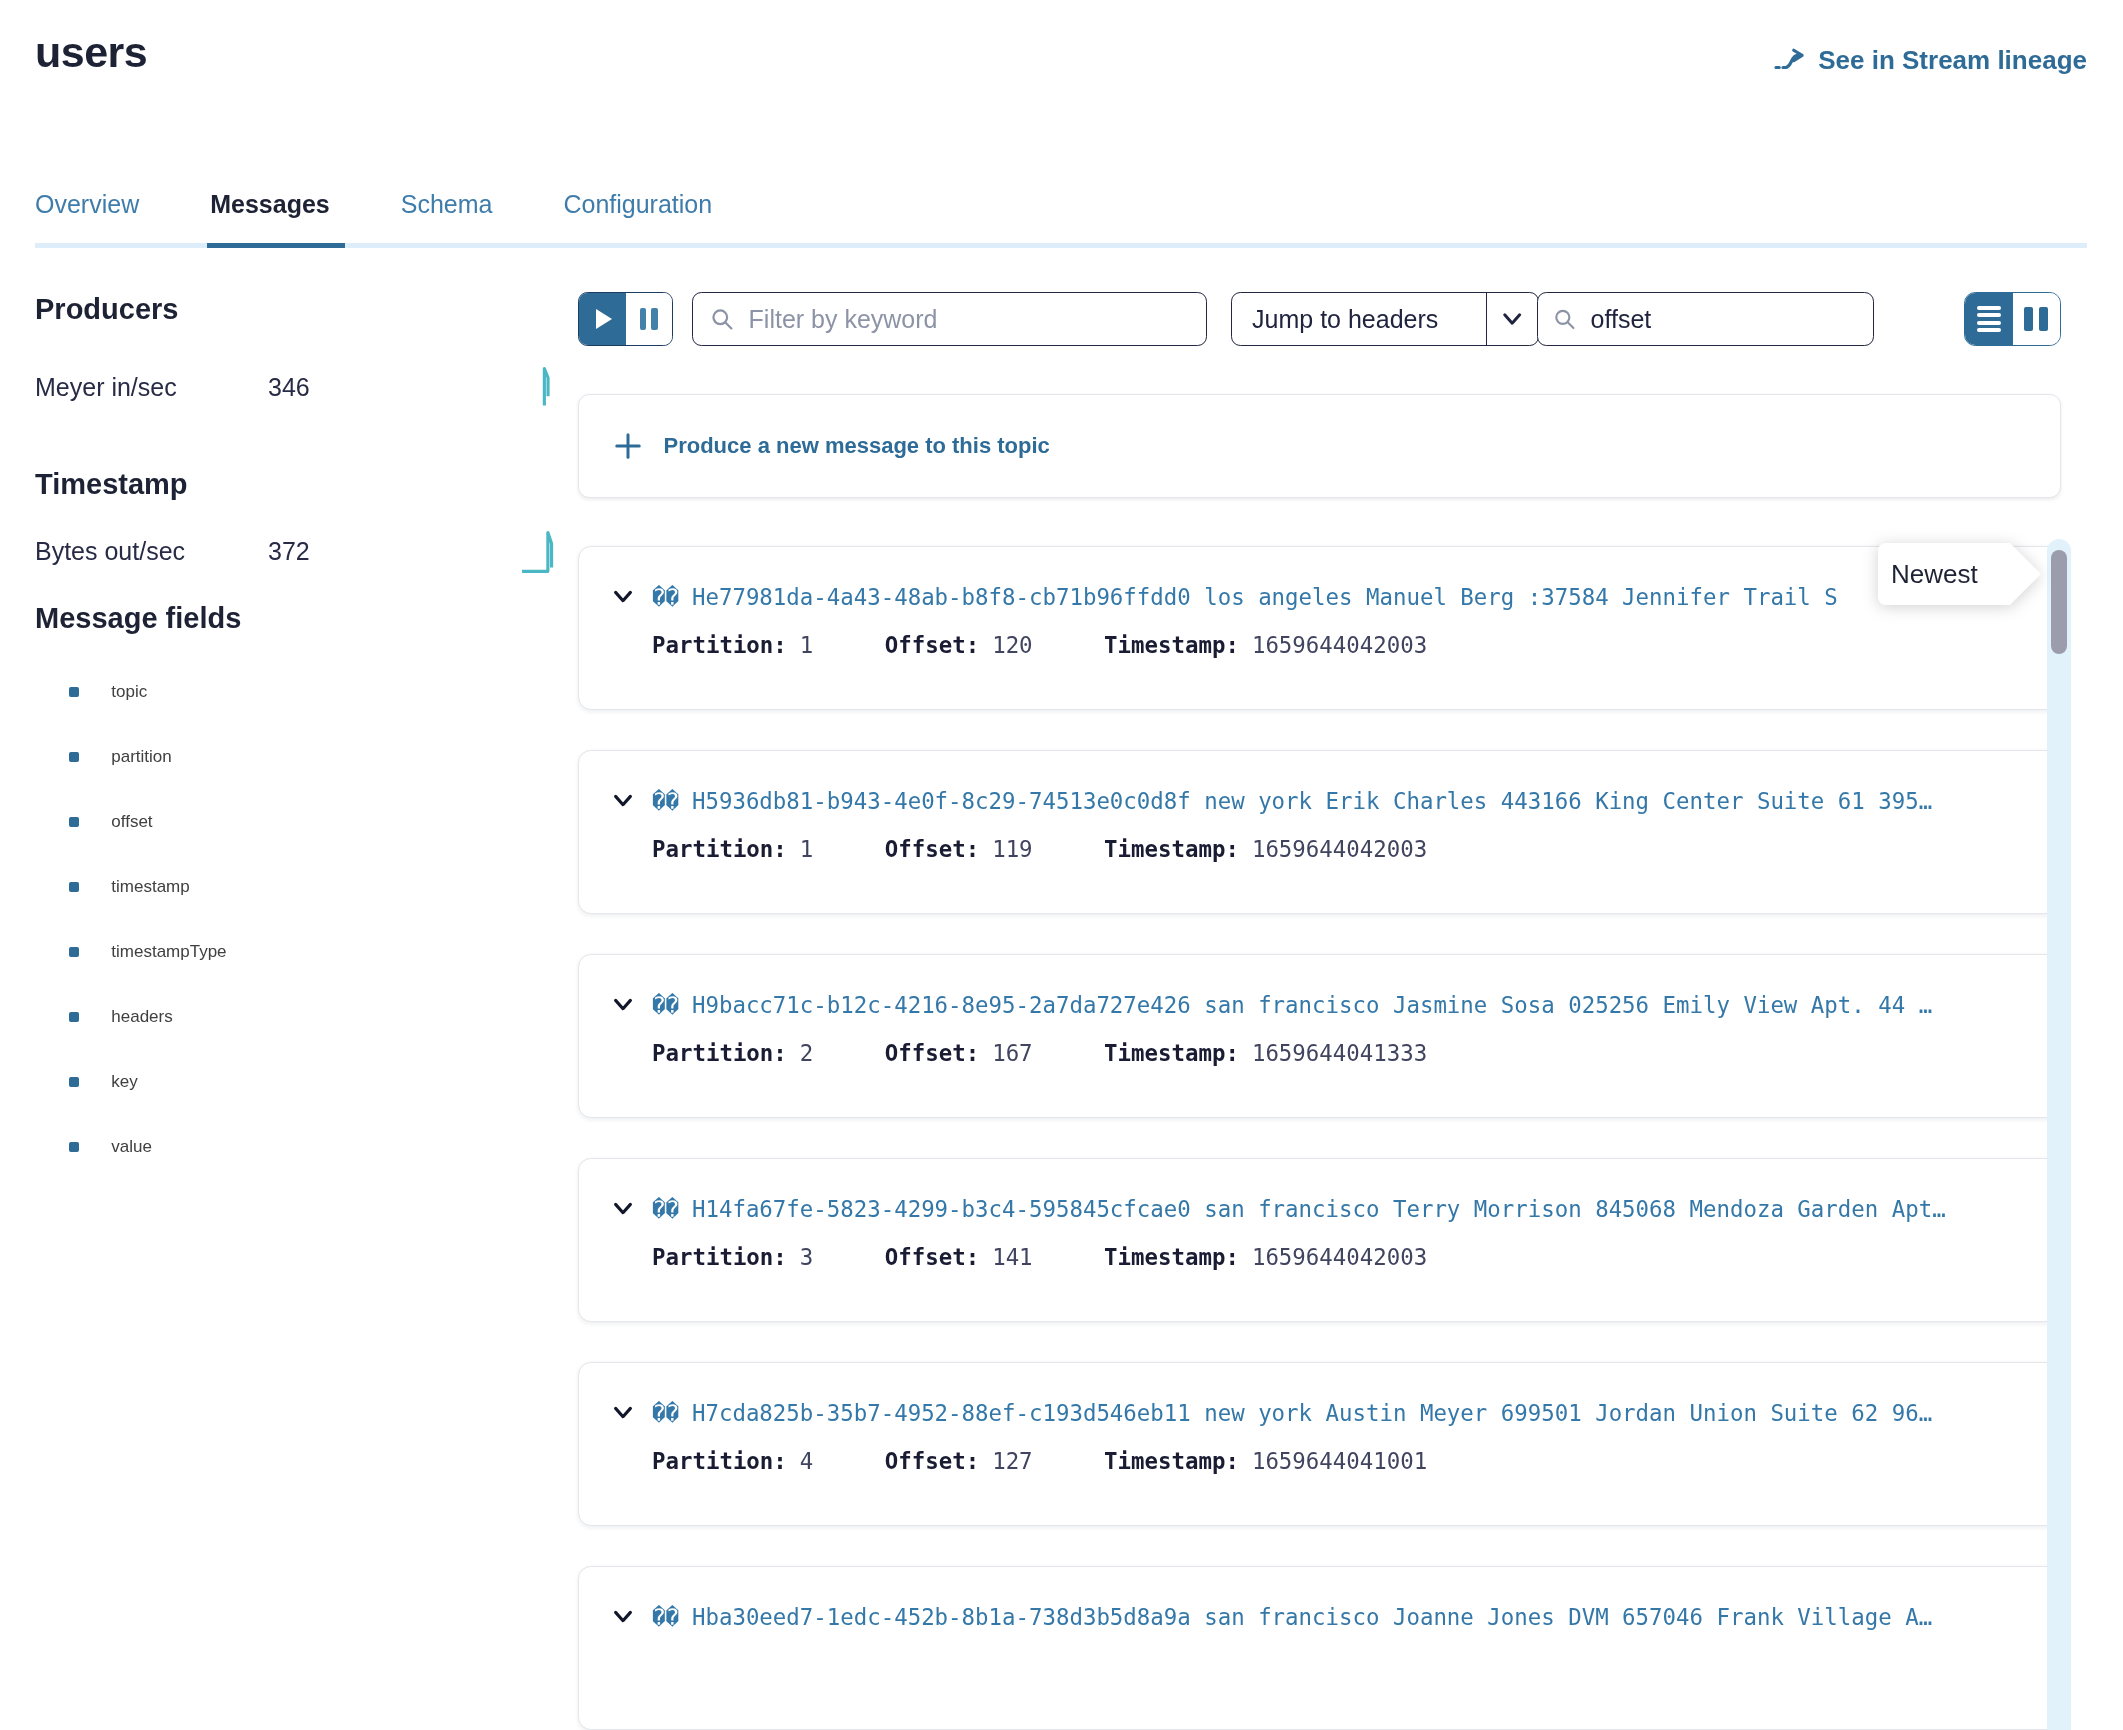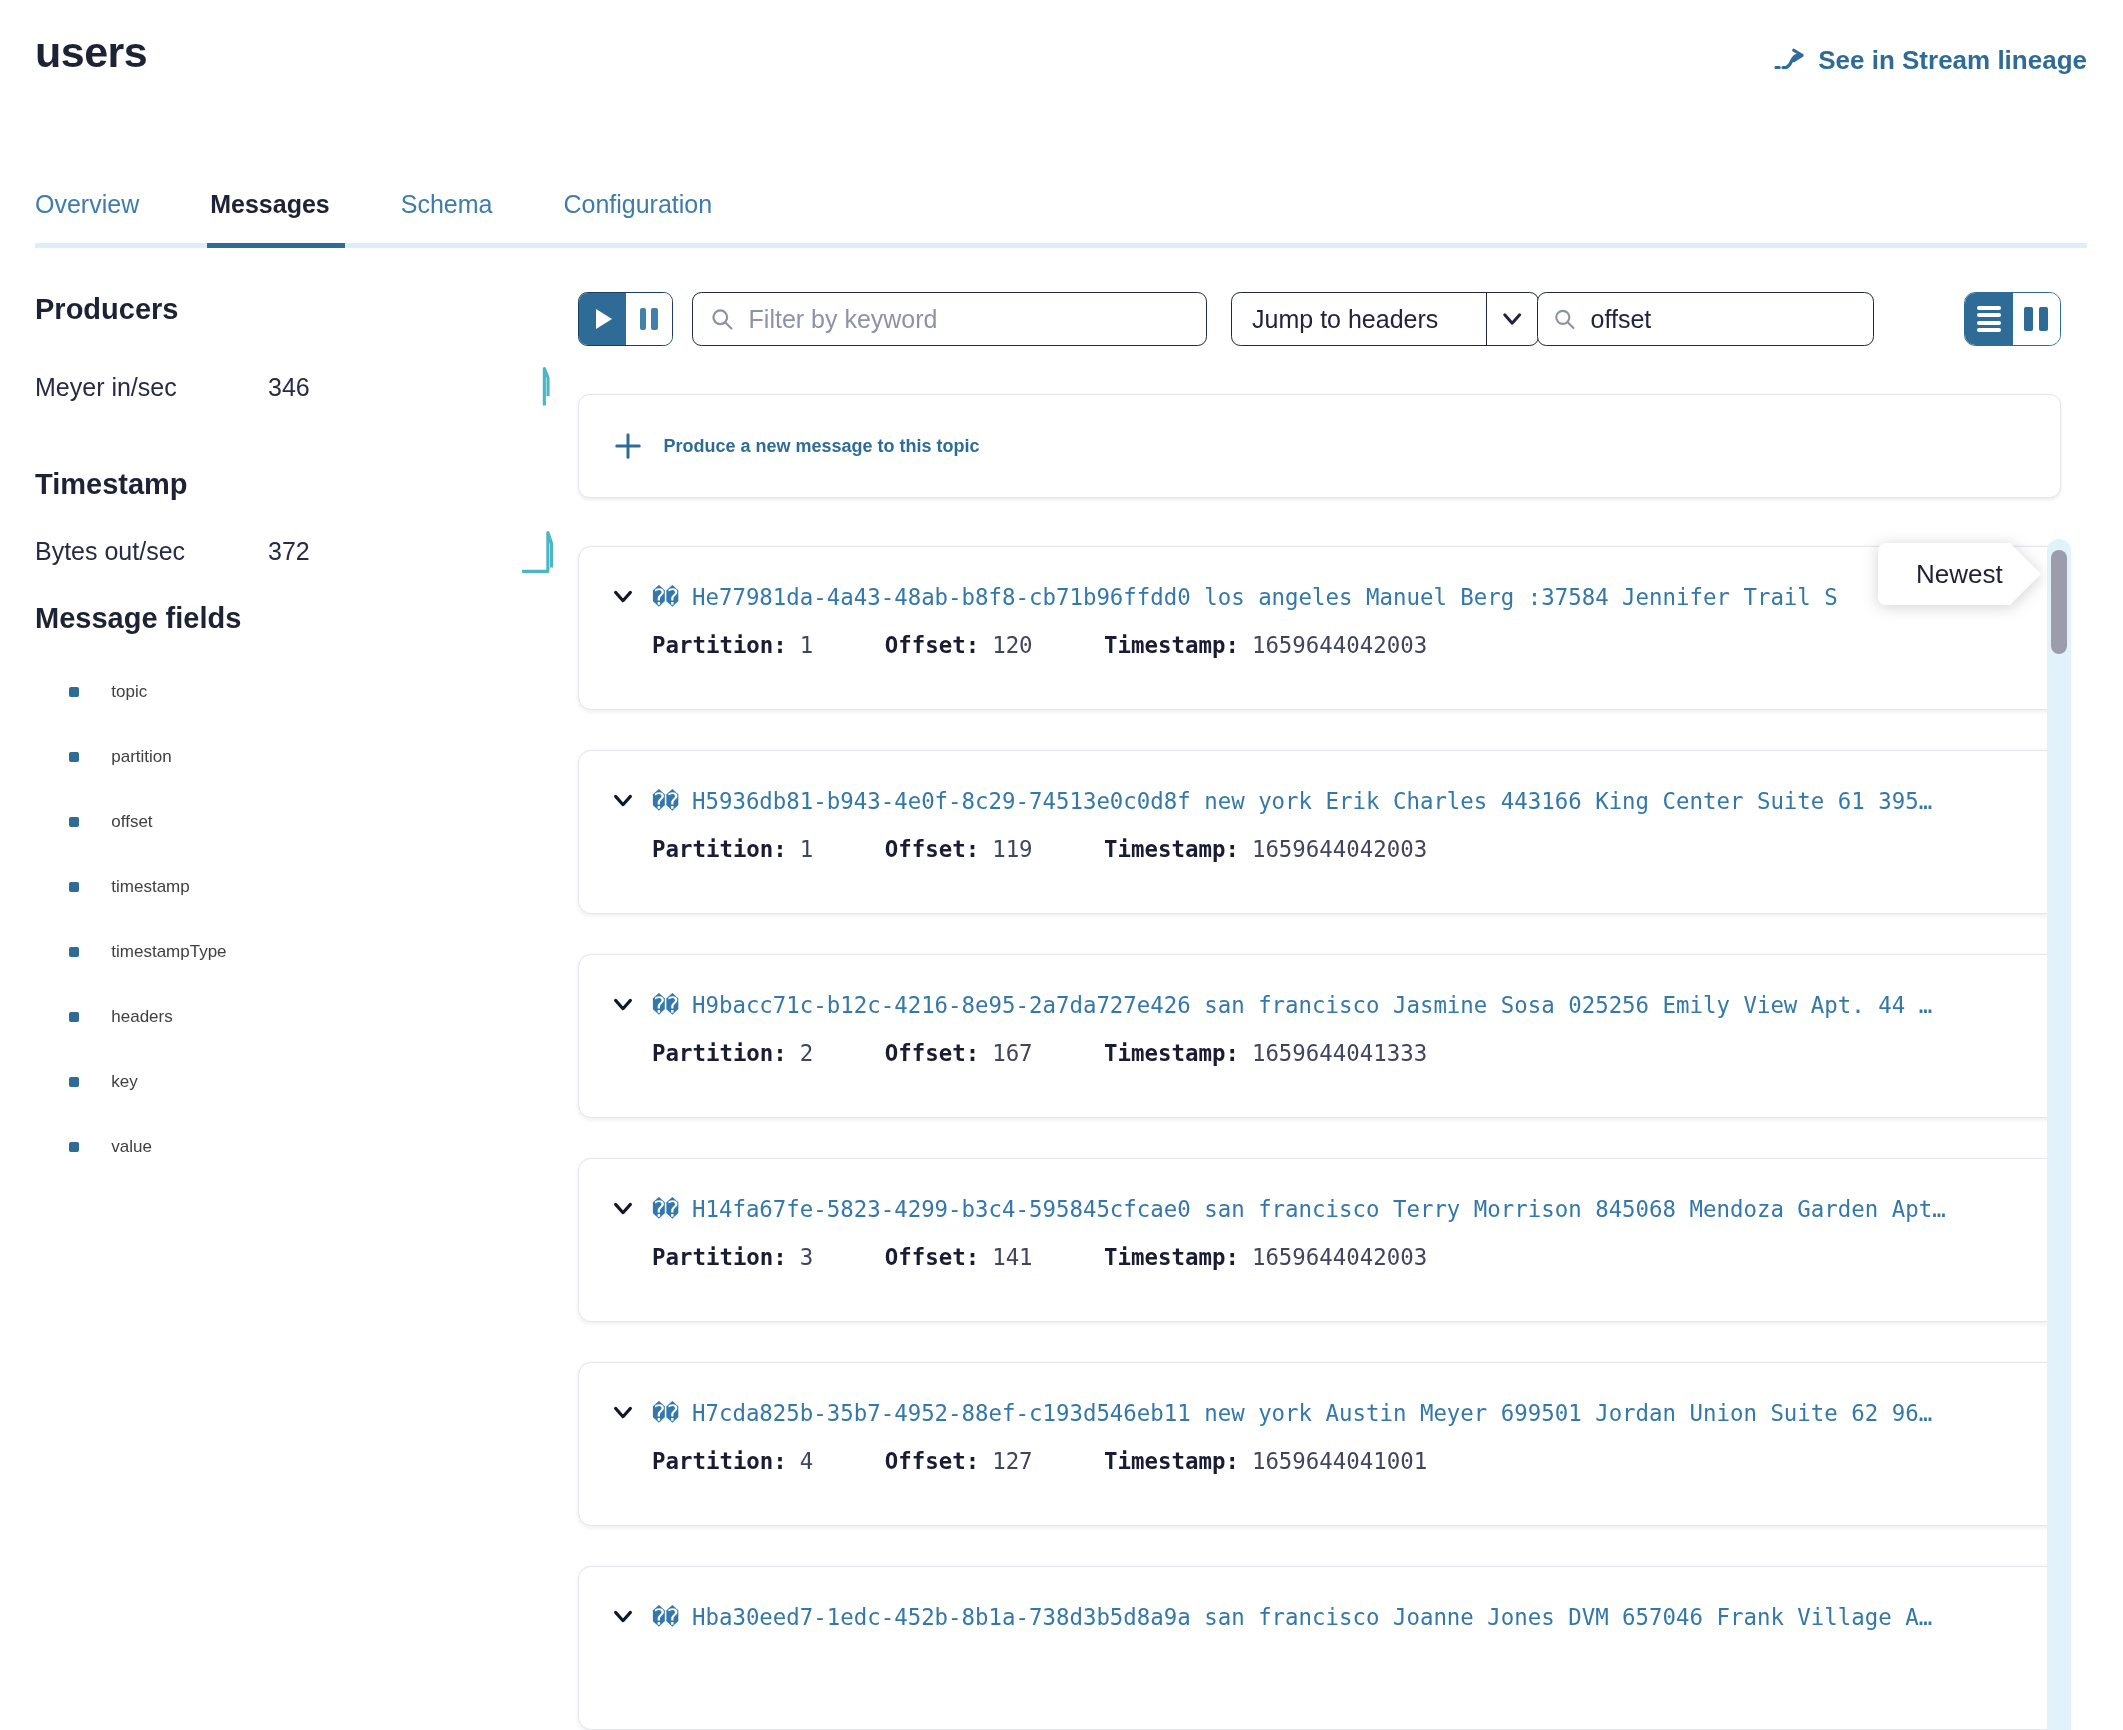--- a/index.html
+++ b/index.html
@@ -94,21 +94,21 @@
   .list-icon span { width:24px; height:3.7px; background:#fff; border-radius:1.9px; }
   .cols-icon { display:flex; gap:5.6px; }
   .cols-icon span { width:9.3px; height:24px; background:#2e6c97; border-radius:1.9px; }
 
   
   .produce-card {
     margin-top:48px; height:104px; border:1.9px solid #e4e6ec; border-radius:11.2px;
     display:flex; align-items:center; padding-left:34px; gap:20.5px; background:#fff;
     box-shadow:0 1.9px 3.7px rgba(20,24,40,0.08); cursor:pointer;
   }
-  .produce-label { color:#2e6c97; font-size:18px; font-weight:700; }
+  .produce-label { color:#2e6c97; font-size:22px; font-weight:700; }
 
   
   .msg-list { margin-top:48px; display:flex; flex-direction:column; gap:40px; }
   .msg-card {
     height:164px; border:1.9px solid #e4e6ec; border-radius:13px; background:#fff;
     box-shadow:0 1.9px 4.7px rgba(20,24,40,0.07); padding:37px 34px 0 32px; overflow:hidden;
   }
   .msg-head { display:flex; align-items:center; white-space:nowrap; overflow:hidden; cursor:pointer; }
   .msg-head .chev { flex:none; margin-right:17px; display:flex; }
   .msg-glyphs, .msg-key {
@@ -135,21 +135,21 @@
     background:#9b9dad; border-radius:8.4px; cursor:grab;
   }
 
   
   .newest-tip {
     position:absolute; left:1878px; top:543px; z-index:5;
     filter:drop-shadow(0 2.8px 7.5px rgba(0,0,0,0.18));
   }
   .newest-box {
     width:132px; height:62px; background:#fff; border-radius:7.5px 0 0 7.5px;
-    display:flex; align-items:center; padding-left:38px;
+    display:flex; align-items:center; padding-left:13px;
     font-size:26px; font-weight:500; color:#1e2235; position:relative;
   }
   .newest-box::after {
     content:""; position:absolute; right:-31px; top:0;
     border-left:31px solid #ffffff; border-top:31px solid transparent; border-bottom:31px solid transparent;
   }
 </style>
 </head>
 <body>
 

